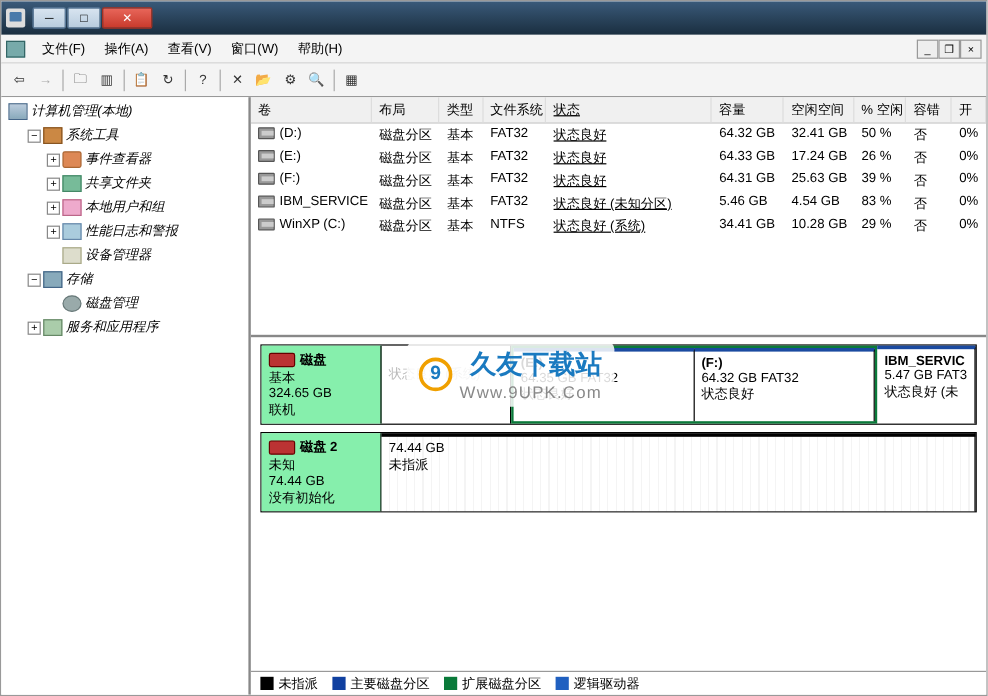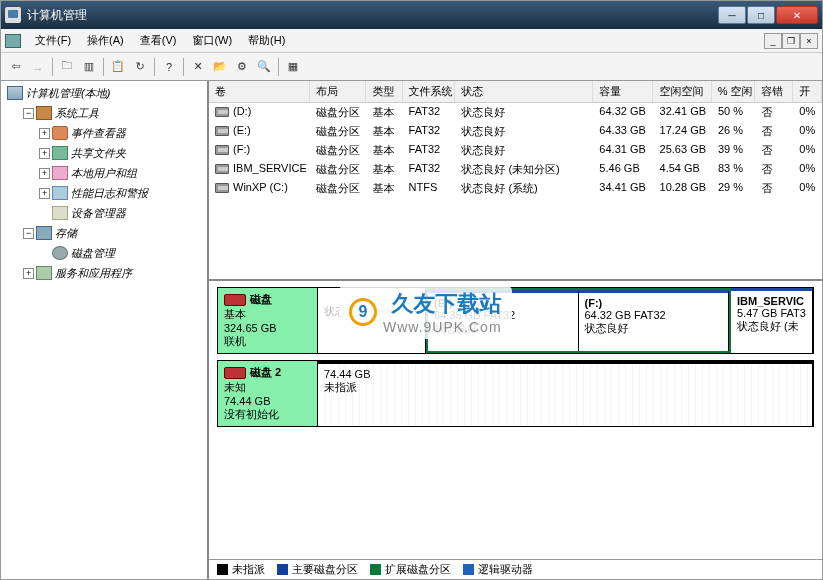--- a/index.html
+++ b/index.html
@@ -49,21 +49,21 @@
 .ico-defrag { background: #8bc; border:1px solid #589;}
 .ico-disk { background: #9aa; border:1px solid #677; border-radius:50%;}
 .ico-svc { background: #aca; border:1px solid #686;}
 
 
 .vol-list { border-bottom: 2px solid #888; height: 200px; overflow: auto; }
 .vol-header { display: flex; background: #f0f0f0; border-bottom: 1px solid #ccc; position: sticky; top: 0; }
 .vol-header > div { padding: 3px 6px; border-right: 1px solid #ddd; font-weight: normal; color: #000; white-space: nowrap; overflow: hidden; }
 .vol-row { display: flex; padding: 1px 0; cursor: default; }
 .vol-row > div { padding: 1px 6px; white-space: nowrap; overflow: hidden; }
-.c0{width:108px;} .c1{width:60px;} .c2{width:38px;} .c3{width:56px;} .c4{width:148px;} .c5{width:64px;} .c6{width:62px;} .c7{width:46px;} .c8{width:40px;} .c9{width:30px;}
+.c0{width:108px;} .c1{width:60px;} .c2{width:38px;} .c3{width:56px;} .c4{width:148px;text-decoration:underline;} .c5{width:64px;} .c6{width:62px;} .c7{width:46px;} .c8{width:40px;} .c9{width:30px;}
 .vol-icon { display: inline-block; width: 14px; height: 10px; background: #999; border: 1px solid #555; margin-right: 4px; vertical-align: middle; border-radius: 1px; position:relative;}
 .vol-icon::after{content:"";position:absolute;left:2px;top:2px;width:10px;height:4px;background:#ccc;}
 
 
 .disk-map { flex: 1; overflow: auto; padding: 6px 8px 0 8px; position: relative; }
 .disk-block { display: flex; border: 1px solid #000; margin-bottom: 6px; min-height: 62px; }
 .disk-label { width: 100px; border-right: 1px solid #000; padding: 4px 6px; background: #86efac; }
 .disk-label .dname { font-weight: bold; display:flex; align-items:center; }
 .disk-label .dicon { display:inline-block; width:22px; height:12px; background:#b33; border:1px solid #600; margin-right:4px; border-radius:2px;}
 .disk-parts { flex: 1; display: flex; }
@@ -86,21 +86,20 @@
 
 .green-group { border: 2px solid #0a7a3a; display: flex; flex:1;}
 .green-group .part { border-top: 3px solid #1a4aa0; }
 .part.ibm { border-top: 3px solid #1a4aa0; }
 </style>
 </head>
 <body>
 
 <div class="titlebar">
   <span class="titlebar-icon"></span>
-  <span class="titlebar-title">计算机管理</span>
   <div class="win-btns">
     <div class="win-btn">─</div>
     <div class="win-btn">□</div>
     <div class="win-btn close">✕</div>
   </div>
 </div>
 
 <div class="menubar">
   <span class="menubar-icon"></span>
   <span class="menu-item">文件(F)</span>

